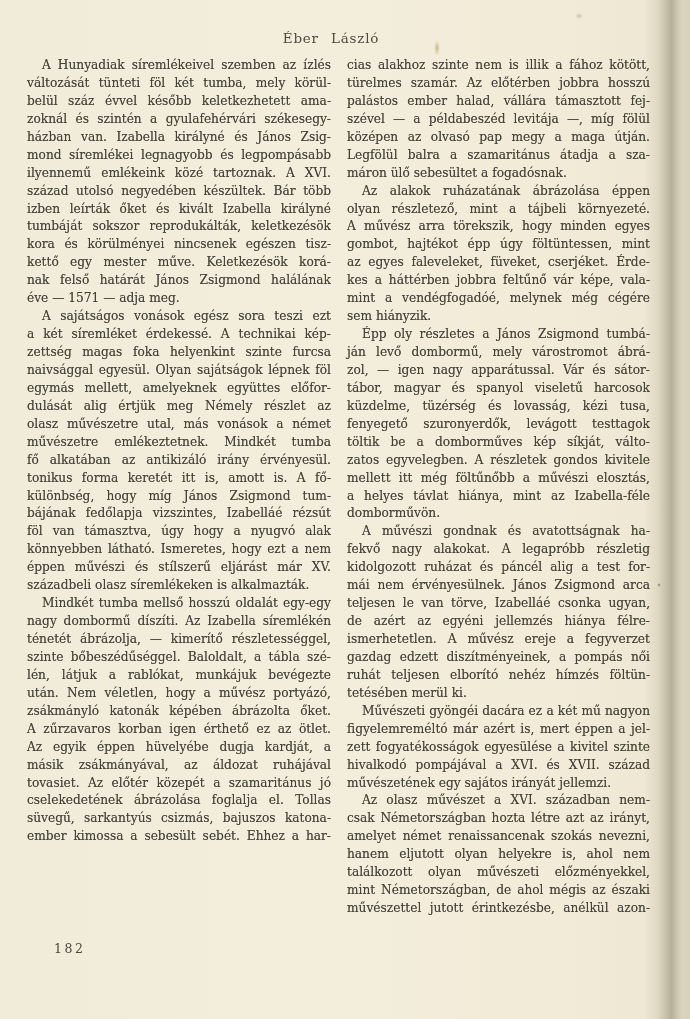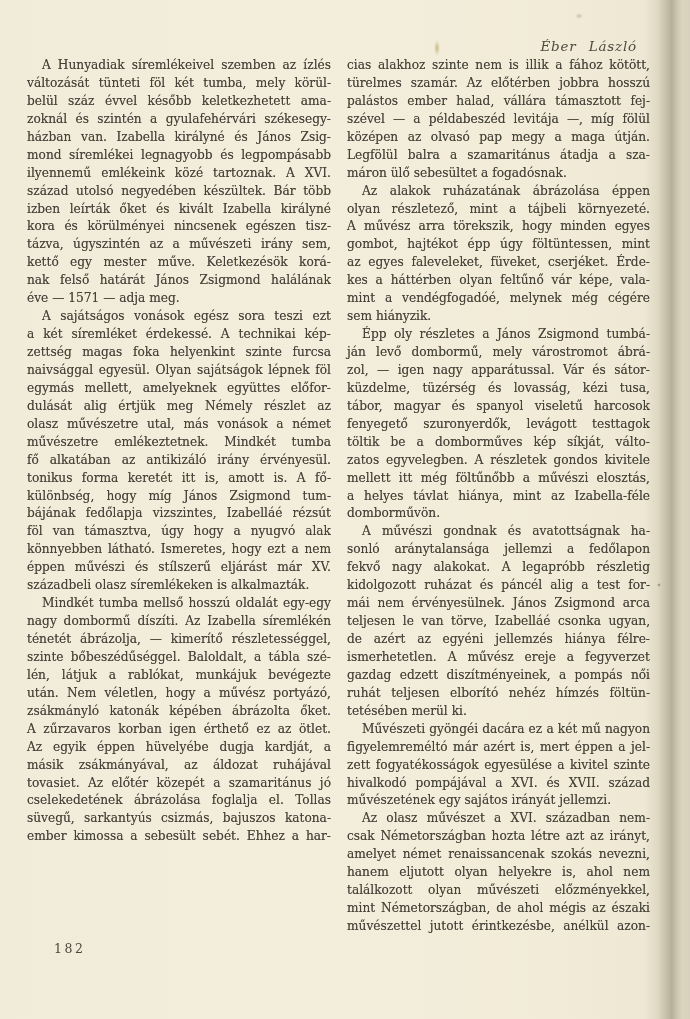--- a/index.html
+++ b/index.html
@@ -28,25 +28,24 @@
       rgba(92,84,58,0.10) 30%,
       rgba(92,84,58,0.30) 52%,
       rgba(92,84,58,0.38) 60%,
       rgba(92,84,58,0.22) 72%,
       rgba(92,84,58,0.12) 84%,
       rgba(92,84,58,0.14) 100%);
     pointer-events: none;
   }
   .running-header {
     position: absolute;
-    top: 38px;
+    top: 30px;
     left: 25px;
     width: 612px;
-    text-align: right;
-    font-style: italic;
+    text-align: center;
     font-size: 13.5px;
     letter-spacing: 0.8px;
     word-spacing: 7px;
     color: #4d4a40;
   }
   .column {
     position: absolute;
     top: 57px;
   }
   .column-left  { left: 27px;  width: 304px; }
@@ -101,22 +100,22 @@
   <div class="column column-left" id="col-left">
       <div class="line indent">A Hunyadiak síremlékeivel szemben az ízlés</div>
       <div class="line">változását tünteti föl két tumba, mely körül-</div>
       <div class="line">belül száz évvel később keletkezhetett ama-</div>
       <div class="line">zoknál és szintén a gyulafehérvári székesegy-</div>
       <div class="line">házban van. Izabella királyné és János Zsig-</div>
       <div class="line">mond síremlékei legnagyobb és legpompásabb</div>
       <div class="line">ilyennemű emlékeink közé tartoznak. A XVI.</div>
       <div class="line">század utolsó negyedében készültek. Bár több</div>
       <div class="line">izben leírták őket és kivált Izabella királyné</div>
+      <div class="line">tumbáját sokszor reprodukálták, keletkezésök</div>
       <div class="line">kora és körülményei nincsenek egészen tisz-</div>
-      <div class="line">tázva, úgyszintén az a művészeti irány sem,</div>
       <div class="line">kettő egy mester műve. Keletkezésök korá-</div>
       <div class="line">nak felső határát János Zsigmond halálának</div>
       <div class="line end">éve — 1571 — adja meg.</div>
       <div class="line indent">A sajátságos vonások egész sora teszi ezt</div>
       <div class="line">a két síremléket érdekessé. A technikai kép-</div>
       <div class="line">zettség magas foka helyenkint szinte furcsa</div>
       <div class="line">naivsággal egyesül. Olyan sajátságok lépnek föl</div>
       <div class="line">egymás mellett, amelyeknek együttes előfor-</div>
       <div class="line">dulását alig értjük meg Némely részlet az</div>
       <div class="line">olasz művészetre utal, más vonások a német</div>
@@ -151,36 +150,35 @@
       <div class="line">palástos ember halad, vállára támasztott fej-</div>
       <div class="line">szével — a példabeszéd levitája —, míg fölül</div>
       <div class="line">középen az olvasó pap megy a maga útján.</div>
       <div class="line">Legfölül balra a szamaritánus átadja a sza-</div>
       <div class="line end">máron ülő sebesültet a fogadósnak.</div>
       <div class="line indent">Az alakok ruházatának ábrázolása éppen</div>
       <div class="line">olyan részletező, mint a tájbeli környezeté.</div>
       <div class="line">A művész arra törekszik, hogy minden egyes</div>
       <div class="line">gombot, hajtékot épp úgy föltüntessen, mint</div>
       <div class="line">az egyes faleveleket, füveket, cserjéket. Érde-</div>
-      <div class="line">kes a háttérben olyan feltűnő vár képe, vala-</div>
+      <div class="line">kes a háttérben jobbra feltűnő vár képe, vala-</div>
       <div class="line">mint a vendégfogadóé, melynek még cégére</div>
       <div class="line end">sem hiányzik.</div>
       <div class="line indent">Épp oly részletes a János Zsigmond tumbá-</div>
       <div class="line">ján levő dombormű, mely várostromot ábrá-</div>
       <div class="line">zol, — igen nagy apparátussal. Vár és sátor-</div>
+      <div class="line">tábor, magyar és spanyol viseletű harcosok</div>
       <div class="line">küzdelme, tüzérség és lovasság, kézi tusa,</div>
-      <div class="line">tábor, magyar és spanyol viseletű harcosok</div>
       <div class="line">fenyegető szuronyerdők, levágott testtagok</div>
       <div class="line">töltik be a domborműves kép síkját, válto-</div>
       <div class="line">zatos egyvelegben. A részletek gondos kivitele</div>
       <div class="line">mellett itt még föltűnőbb a művészi elosztás,</div>
       <div class="line">a helyes távlat hiánya, mint az Izabella-féle</div>
       <div class="line end">domborművön.</div>
       <div class="line indent">A művészi gondnak és avatottságnak ha-</div>
-      <div class="line">sonló aránytalansága jellemzi a fedőlapon</div>
       <div class="line">fekvő nagy alakokat. A legapróbb részletig</div>
       <div class="line">kidolgozott ruházat és páncél alig a test for-</div>
       <div class="line">mái nem érvényesülnek. János Zsigmond arca</div>
       <div class="line">teljesen le van törve, Izabelláé csonka ugyan,</div>
       <div class="line">de azért az egyéni jellemzés hiánya félre-</div>
       <div class="line">ismerhetetlen. A művész ereje a fegyverzet</div>
       <div class="line">gazdag edzett diszítményeinek, a pompás női</div>
       <div class="line">ruhát teljesen elborító nehéz hímzés föltün-</div>
       <div class="line end">tetésében merül ki.</div>
       <div class="line indent">Művészeti gyöngéi dacára ez a két mű nagyon</div>

